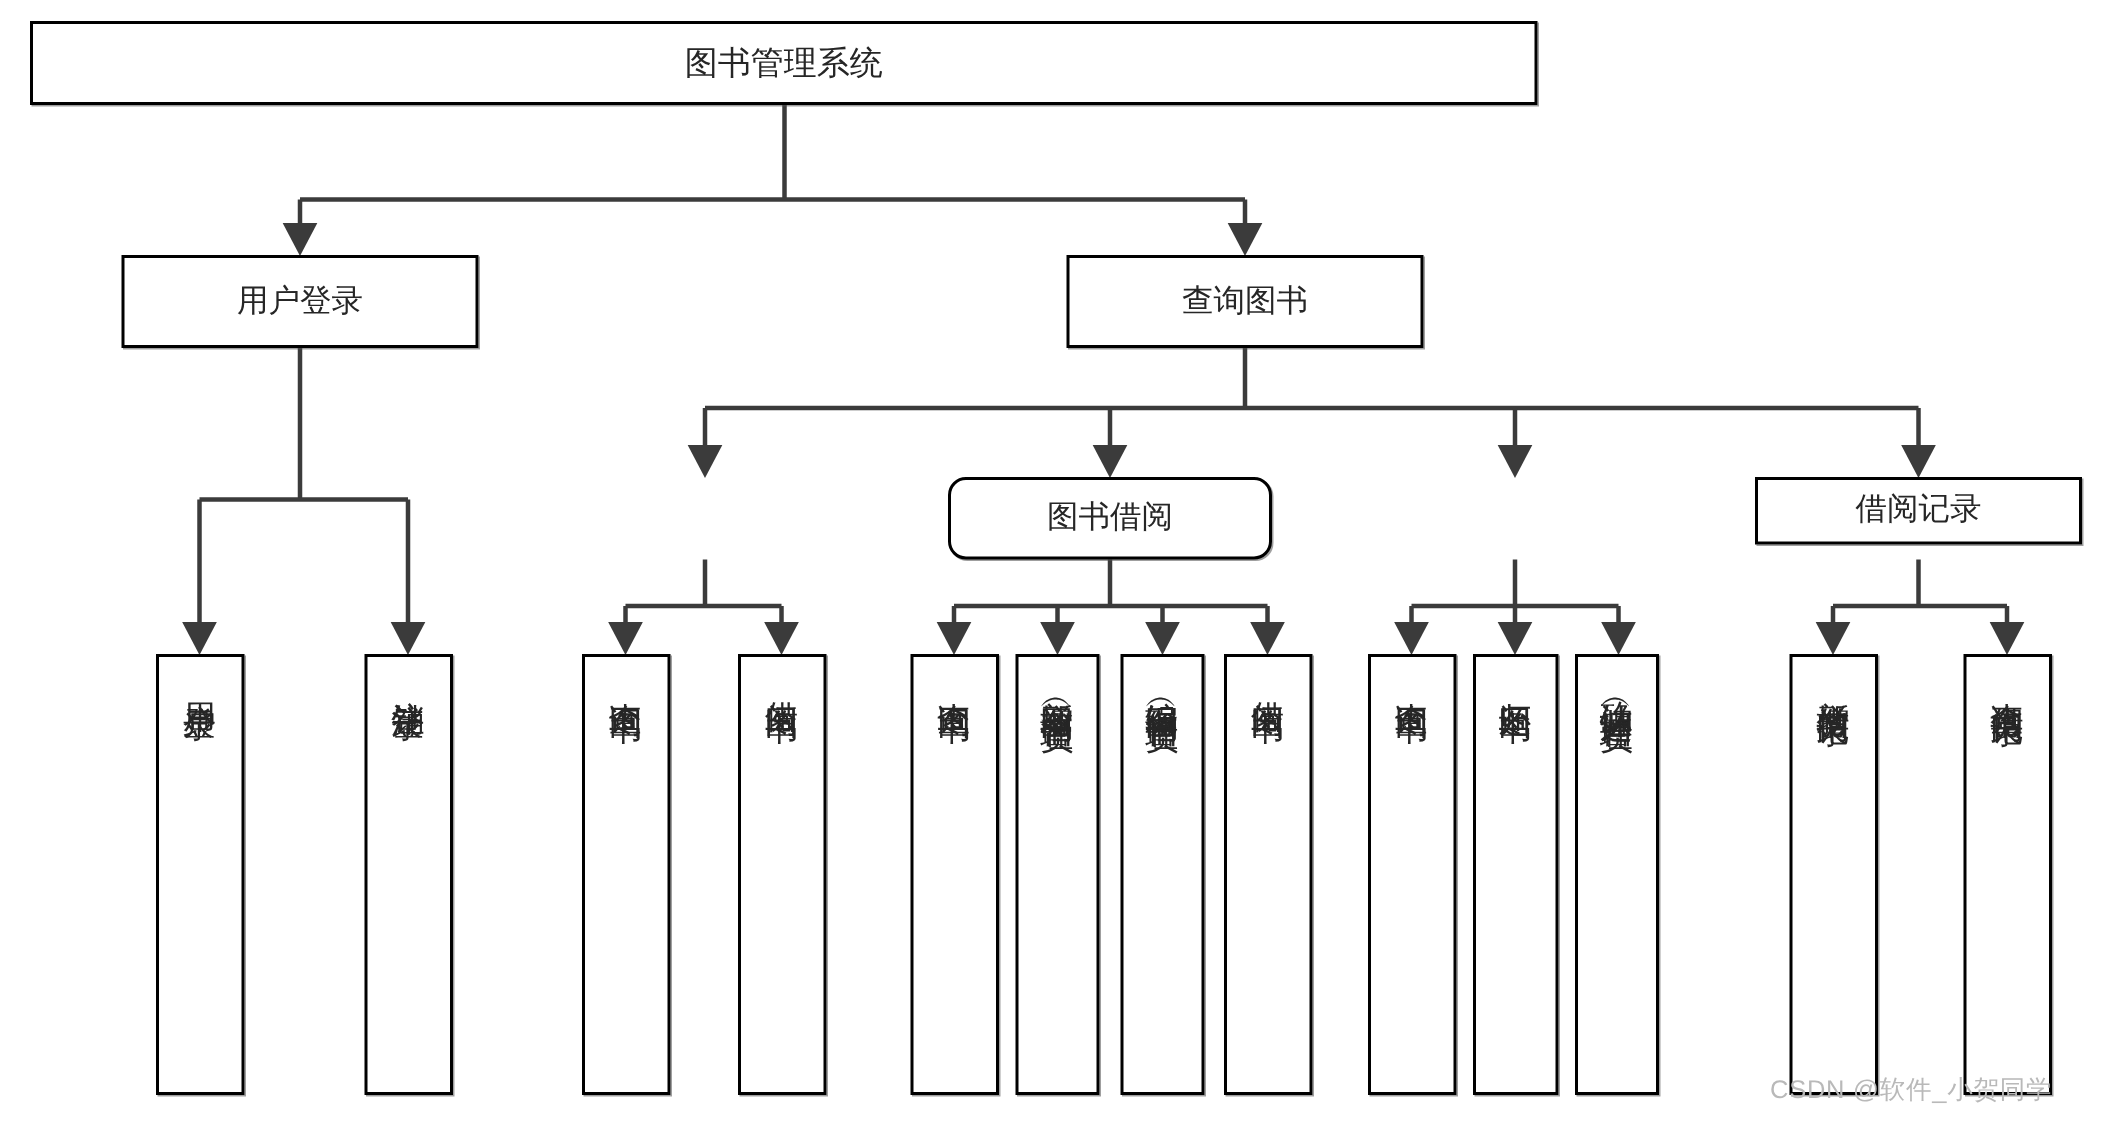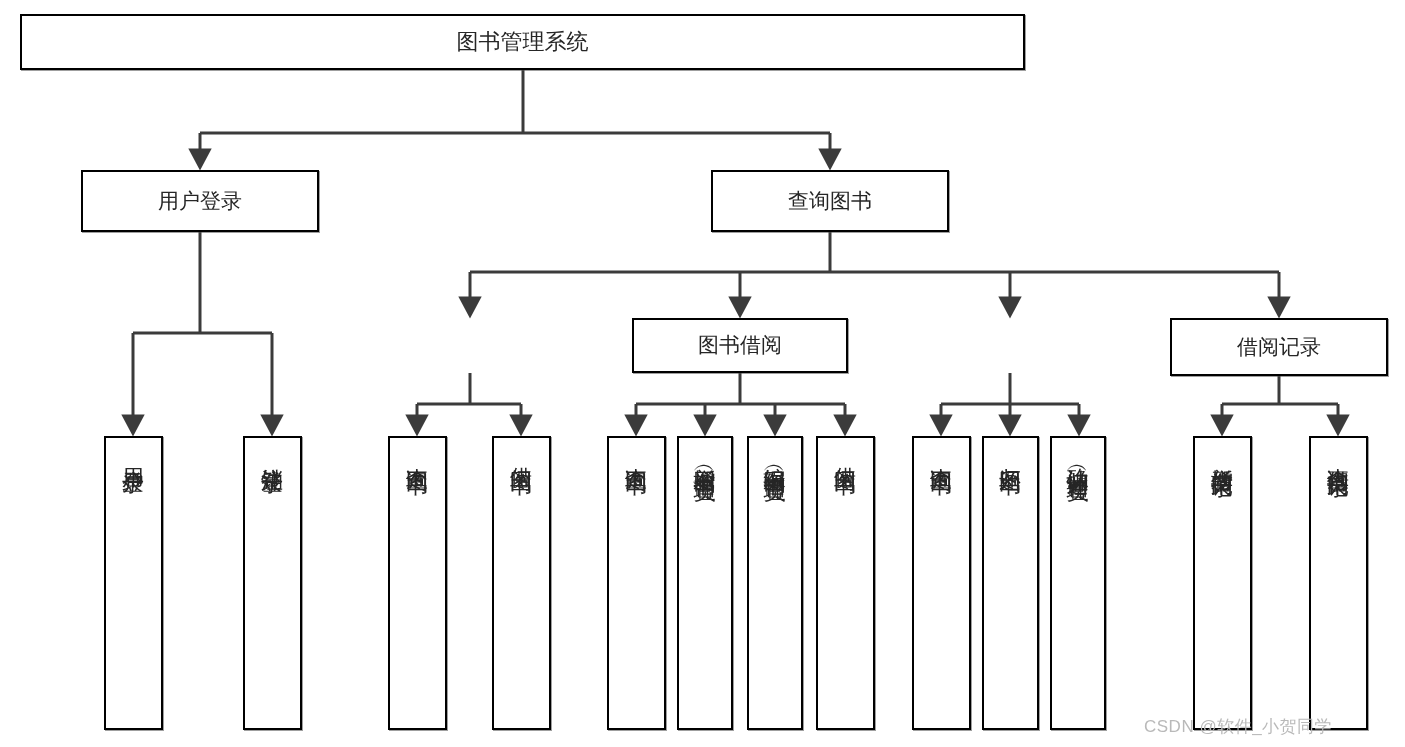--- a/index.html
+++ b/index.html
@@ -130,26 +130,26 @@
 
   <div class="node horizontal" style="left:81px; top:170px; width:238px; height:62px;">
     <span class="node-label">用户登录</span>
   </div>
 
   <div class="node horizontal" style="left:711px; top:170px; width:238px; height:62px;">
     <span class="node-label">查询图书</span>
   </div>
 
 
-  <div class="node horizontal" style="left:632px; top:318px; width:216px; height:55px;">
+  <div class="node horizontal" style="left:632px; top:318px; width:216px; height:55px;border-radius:12px;">
     <span class="node-label">图书借阅</span>
   </div>
 
 
-  <div class="node horizontal" style="left:1170px; top:318px; width:218px; height:58px;">
+  <div class="node horizontal" style="left:1170px; top:318px; width:218px; height:45px;">
     <span class="node-label">借阅记录</span>
   </div>
 
   <div class="node vertical" style="left:104px; top:436px; width:59px; height:294px;">
     <span class="node-label">用户登录</span>
   </div>
 
   <div class="node vertical" style="left:243px; top:436px; width:59px; height:294px;">
     <span class="node-label">注销登录</span>
   </div>
@@ -191,15 +191,15 @@
   </div>
 
   <div class="node vertical" style="left:1193px; top:436px; width:59px; height:294px;">
     <span class="node-label">新增借阅记录</span>
   </div>
 
   <div class="node vertical" style="left:1309px; top:436px; width:59px; height:294px;">
     <span class="node-label">查询借阅记录</span>
   </div>
 
-  <div class="watermark" style="left:1144px; top:715px;">CSDN @软件_小贺同学</div>
+  <div class="watermark" style="left:1180px; top:715px;">CSDN @软件_小贺同学</div>
 
 </div>
 
 </body></html>

